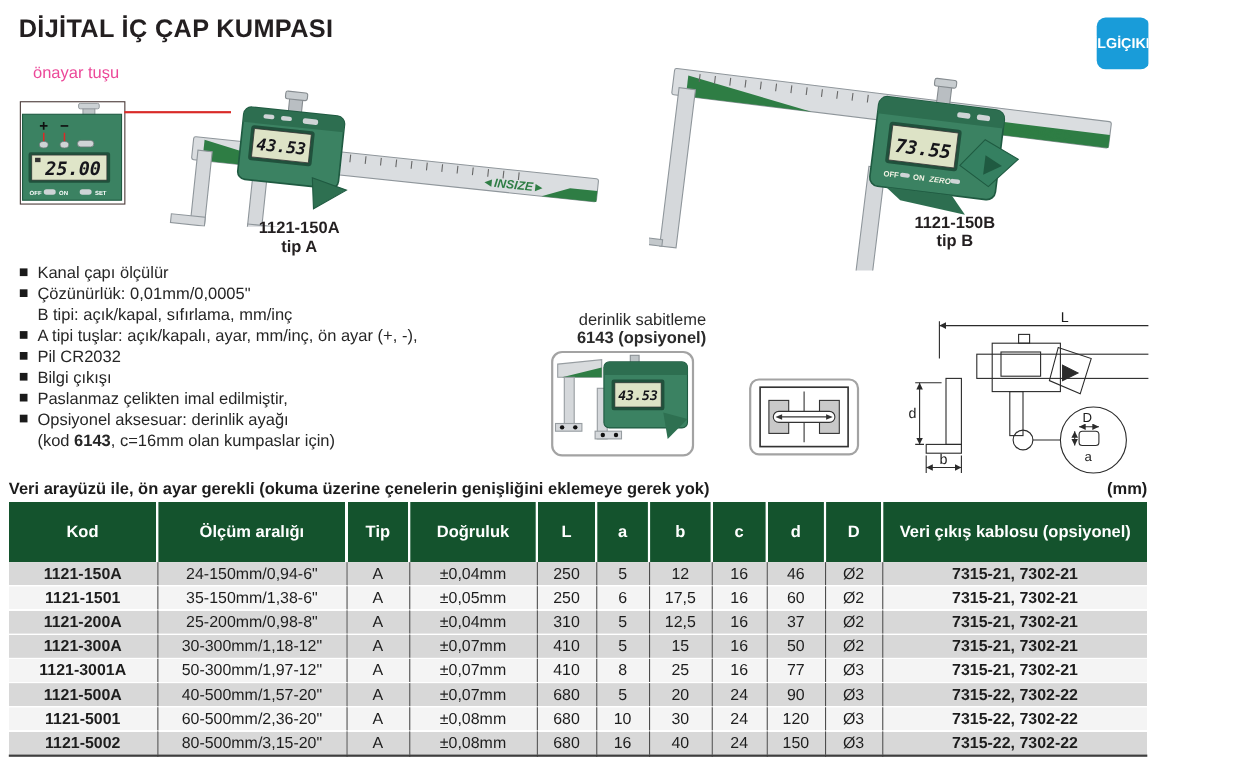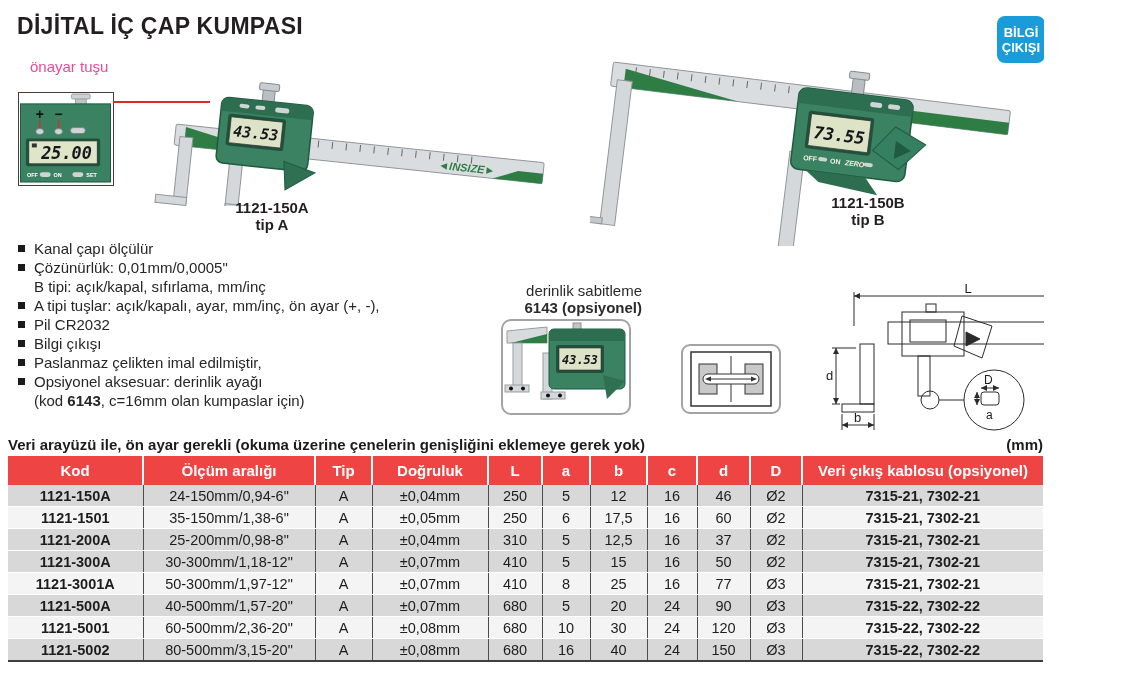--- a/index.html
+++ b/index.html
@@ -4,21 +4,21 @@
 <style>
   html,body{margin:0;padding:0;background:#fff;}
   #page{position:relative;width:1044px;height:689px;background:#fff;overflow:hidden;
         font-family:"Liberation Sans",sans-serif;color:#222;}
   .abs{position:absolute;}
 
   
   .title{left:17px;top:13px;font-size:23px;font-weight:bold;color:#231f20;letter-spacing:.3px;}
   .badge{left:997px;top:16px;width:48px;height:47px;background:#199cd9;border-radius:8px;
          color:#fff;font-size:13px;font-weight:bold;line-height:15px;
-         display:flex;flex-direction:column;align-items:center;justify-content:center;text-align:center;}
+         display:flex;flex-direction:row;align-items:center;justify-content:center;text-align:center;}
 
   
   .preset-label{left:30px;top:58px;font-size:15px;color:#ec4899;}
   .preset-box{left:18px;top:92px;width:96px;height:94px;border:1.5px solid #4a3a38;background:#fff;box-sizing:border-box;}
   .red-line{left:113px;top:101px;width:97px;height:2px;background:#d92b28;}
 
   
   .prod-label{width:150px;text-align:center;font-size:15px;font-weight:bold;color:#231f20;line-height:17px;}
   .prod-a{left:197px;top:199px;}
   .prod-b{left:793px;top:194px;}
@@ -35,22 +35,22 @@
   .acc-photo{left:501px;top:319px;width:130px;height:96px;border:2px solid #a3a3a3;border-radius:10px;background:#fff;box-sizing:border-box;overflow:hidden;}
   .acc-schema{left:681px;top:344px;width:100px;height:70px;border:2px solid #a3a3a3;border-radius:9px;background:#fff;box-sizing:border-box;}
 
   
   .note-row{left:8px;top:436px;width:1035px;display:flex;justify-content:space-between;
             font-size:15px;font-weight:bold;color:#1c1c1c;}
 
   
   .tablewrap{left:8px;top:456px;}
   table.spec{border-collapse:collapse;table-layout:fixed;width:1035px;border-bottom:2px solid #3f3f3f;}
-  table.spec thead th{background:#ef4444;color:#fff;font-size:15px;font-weight:bold;height:29px;
-       border-right:2px solid #fff;text-align:center;padding:0;overflow:hidden;white-space:nowrap;}
+  table.spec thead th{background:#14532d;color:#fff;font-size:15px;font-weight:bold;height:29px;
+       border-right:2px solid #fff;text-align:center;padding:13px;overflow:hidden;white-space:nowrap;}
   table.spec thead th:last-child{border-right:none;}
   table.spec td{font-size:14.5px;color:#1d1d1d;text-align:center;height:21px;padding:0;
        border-right:1px solid #4d4d4d;border-bottom:1px solid #fff;overflow:hidden;white-space:nowrap;}
   table.spec td:last-child{border-right:none;}
   tr.dk td{background:#d8d8d8;}
   tr.lt td{background:#f4f4f4;}
   td.b{font-weight:bold;}
   th.al{text-align:left;padding-left:22px;}
   td.al{text-align:left;padding-left:32px;}
   th.al2,td.al2{text-align:left;padding-left:15px;}

